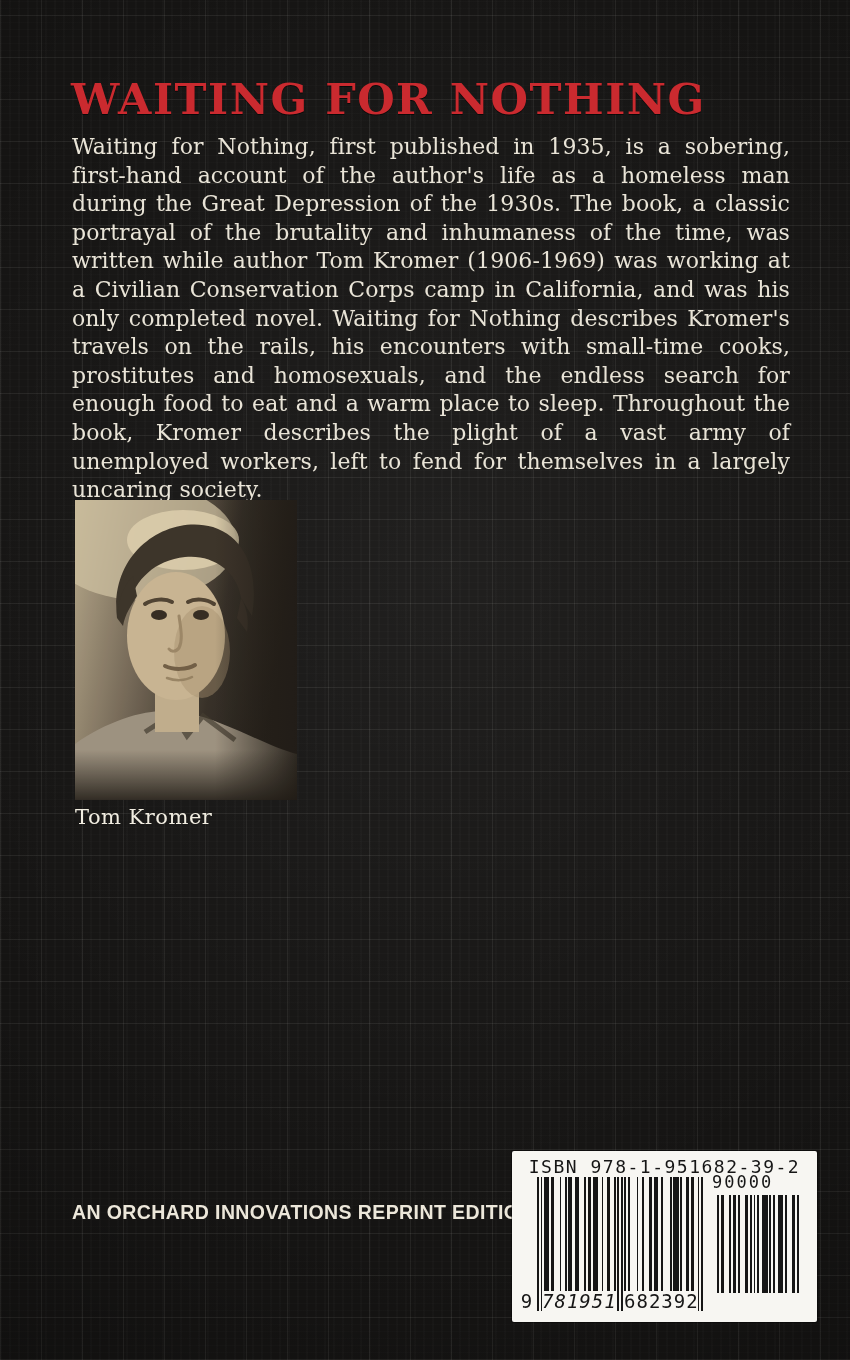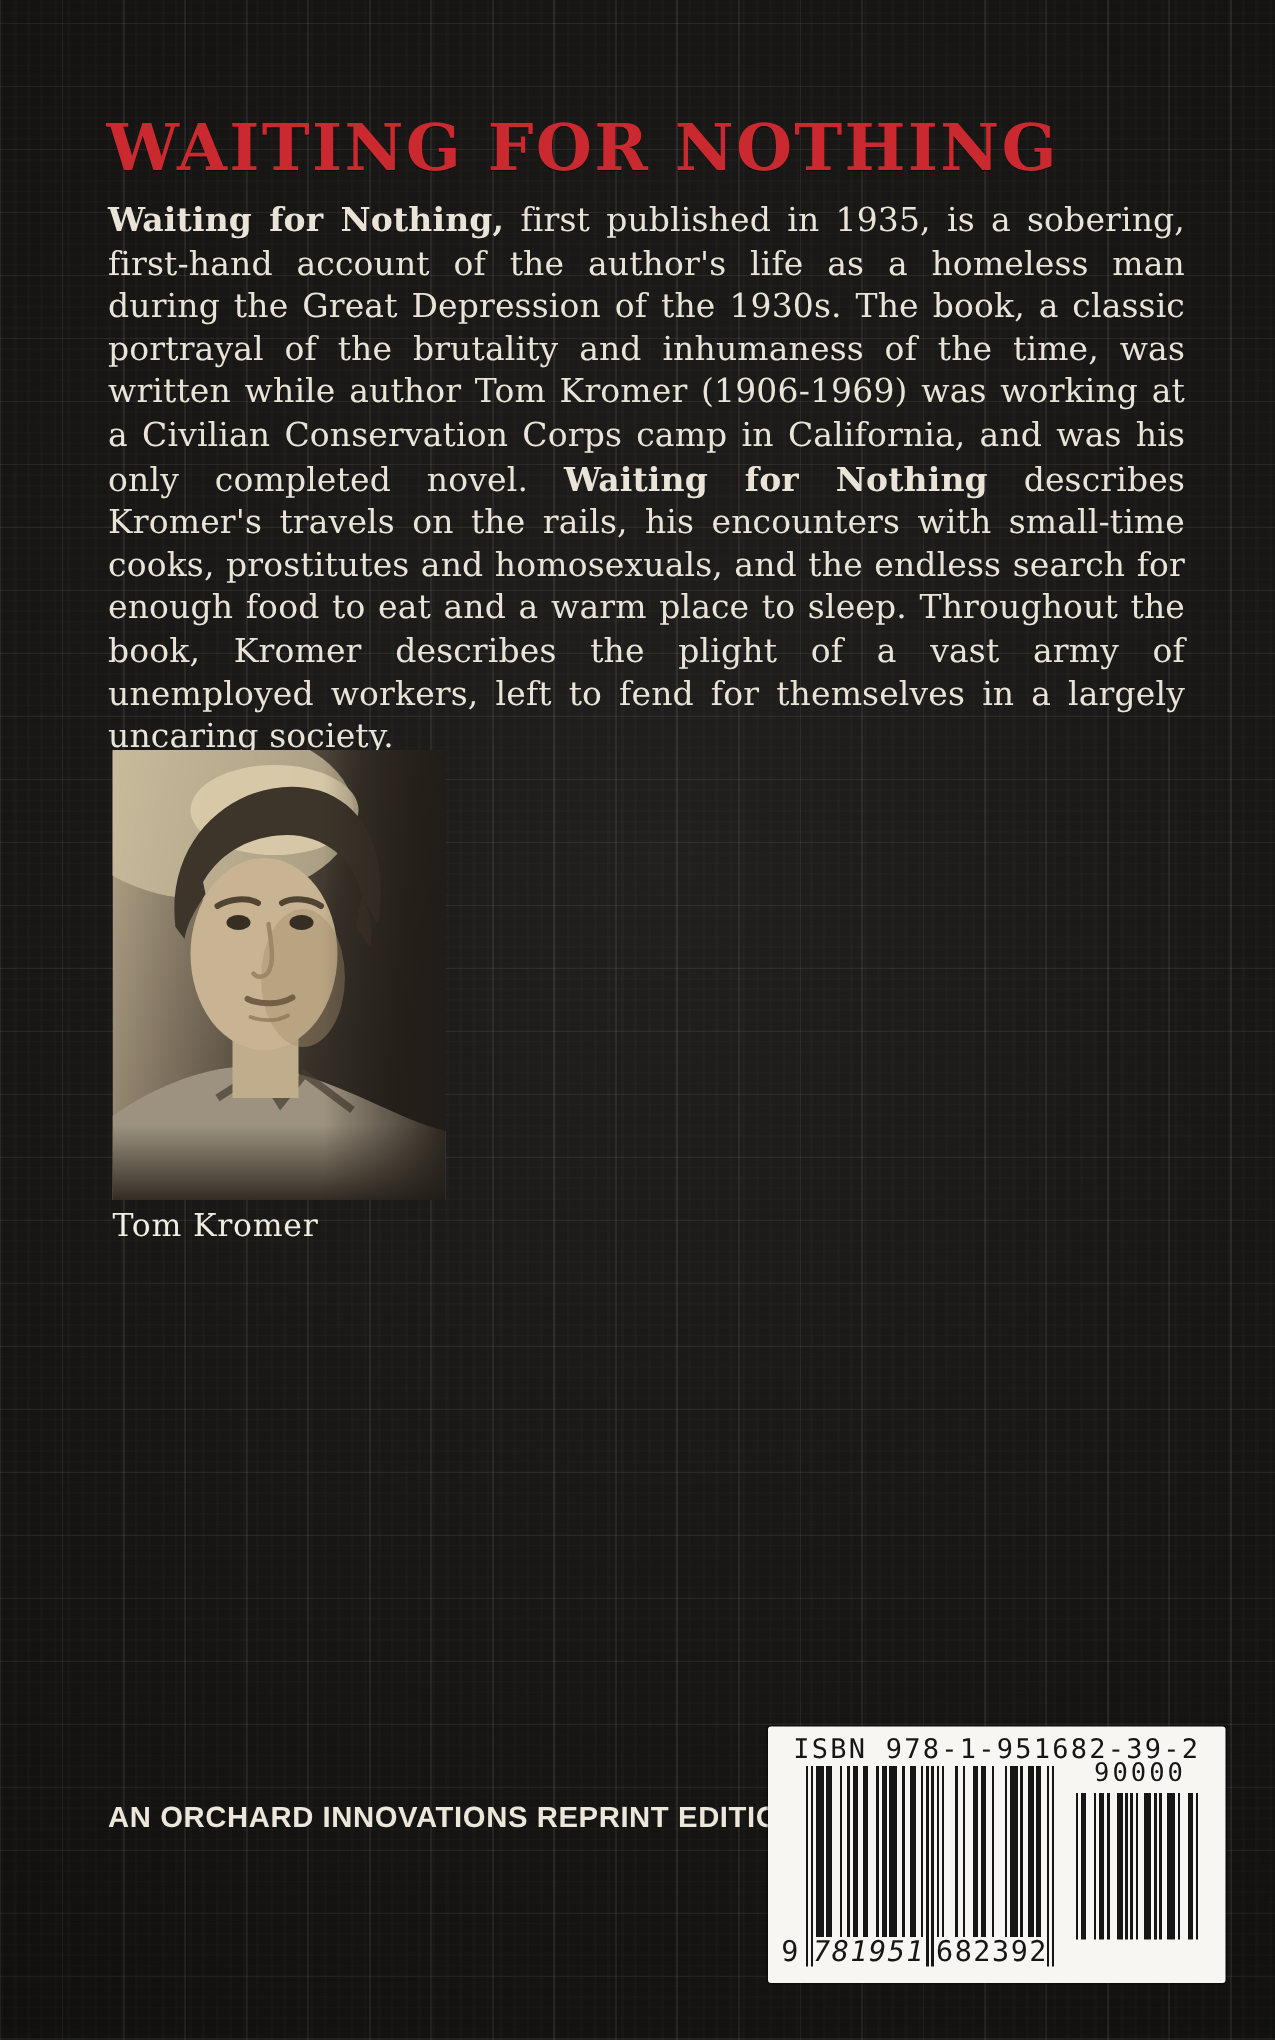--- a/index.html
+++ b/index.html
@@ -29,21 +29,21 @@
     white-space:nowrap;
   }
   .synopsis{
     position:absolute;left:72px;top:133px;margin:0;
     width:718px;
     font-size:22px;line-height:28.6px;
     text-align:justify;
     color:var(--body-text,#e9e4d7);
     letter-spacing:0.1px;
   }
-  .synopsis b{font-weight:bold;}
+  .synopsis b{font-weight:normal;}
   .photo-figure{position:absolute;left:75px;top:500px;margin:0;width:222px;}
   .photo-figure svg{display:block;width:222px;height:300px;}
   .photo-caption{
     margin-top:5px;text-align:left;
     font-size:21px;letter-spacing:0.5px;
     color:var(--caption-text,#f1ede1);
   }
   .imprint{
     position:absolute;left:72px;top:1201px;
     color:var(--imprint-text,#ece7da);
@@ -62,21 +62,21 @@
     text-align:center;
     font-family:"DejaVu Sans Mono", monospace;
     font-size:18px;letter-spacing:1.5px;
     color:var(--barcode-ink,#161616);
     white-space:nowrap;
   }
   .ean13-svg{position:absolute;left:25px;top:26px;}
   .ean5-svg{position:absolute;left:205px;top:44px;}
   .addon-num{
     position:absolute;left:200px;top:21px;width:96px;
-    text-align:center;
+    text-align:left;
     font-family:"DejaVu Sans Mono", monospace;
     font-size:17px;letter-spacing:2px;
     color:var(--barcode-ink,#161616);
   }
   .bc-digit{
     position:absolute;top:139px;
     font-family:"DejaVu Sans Mono", monospace;
     font-size:19px;color:var(--barcode-ink,#161616);
     text-align:center;letter-spacing:1px;
   }

